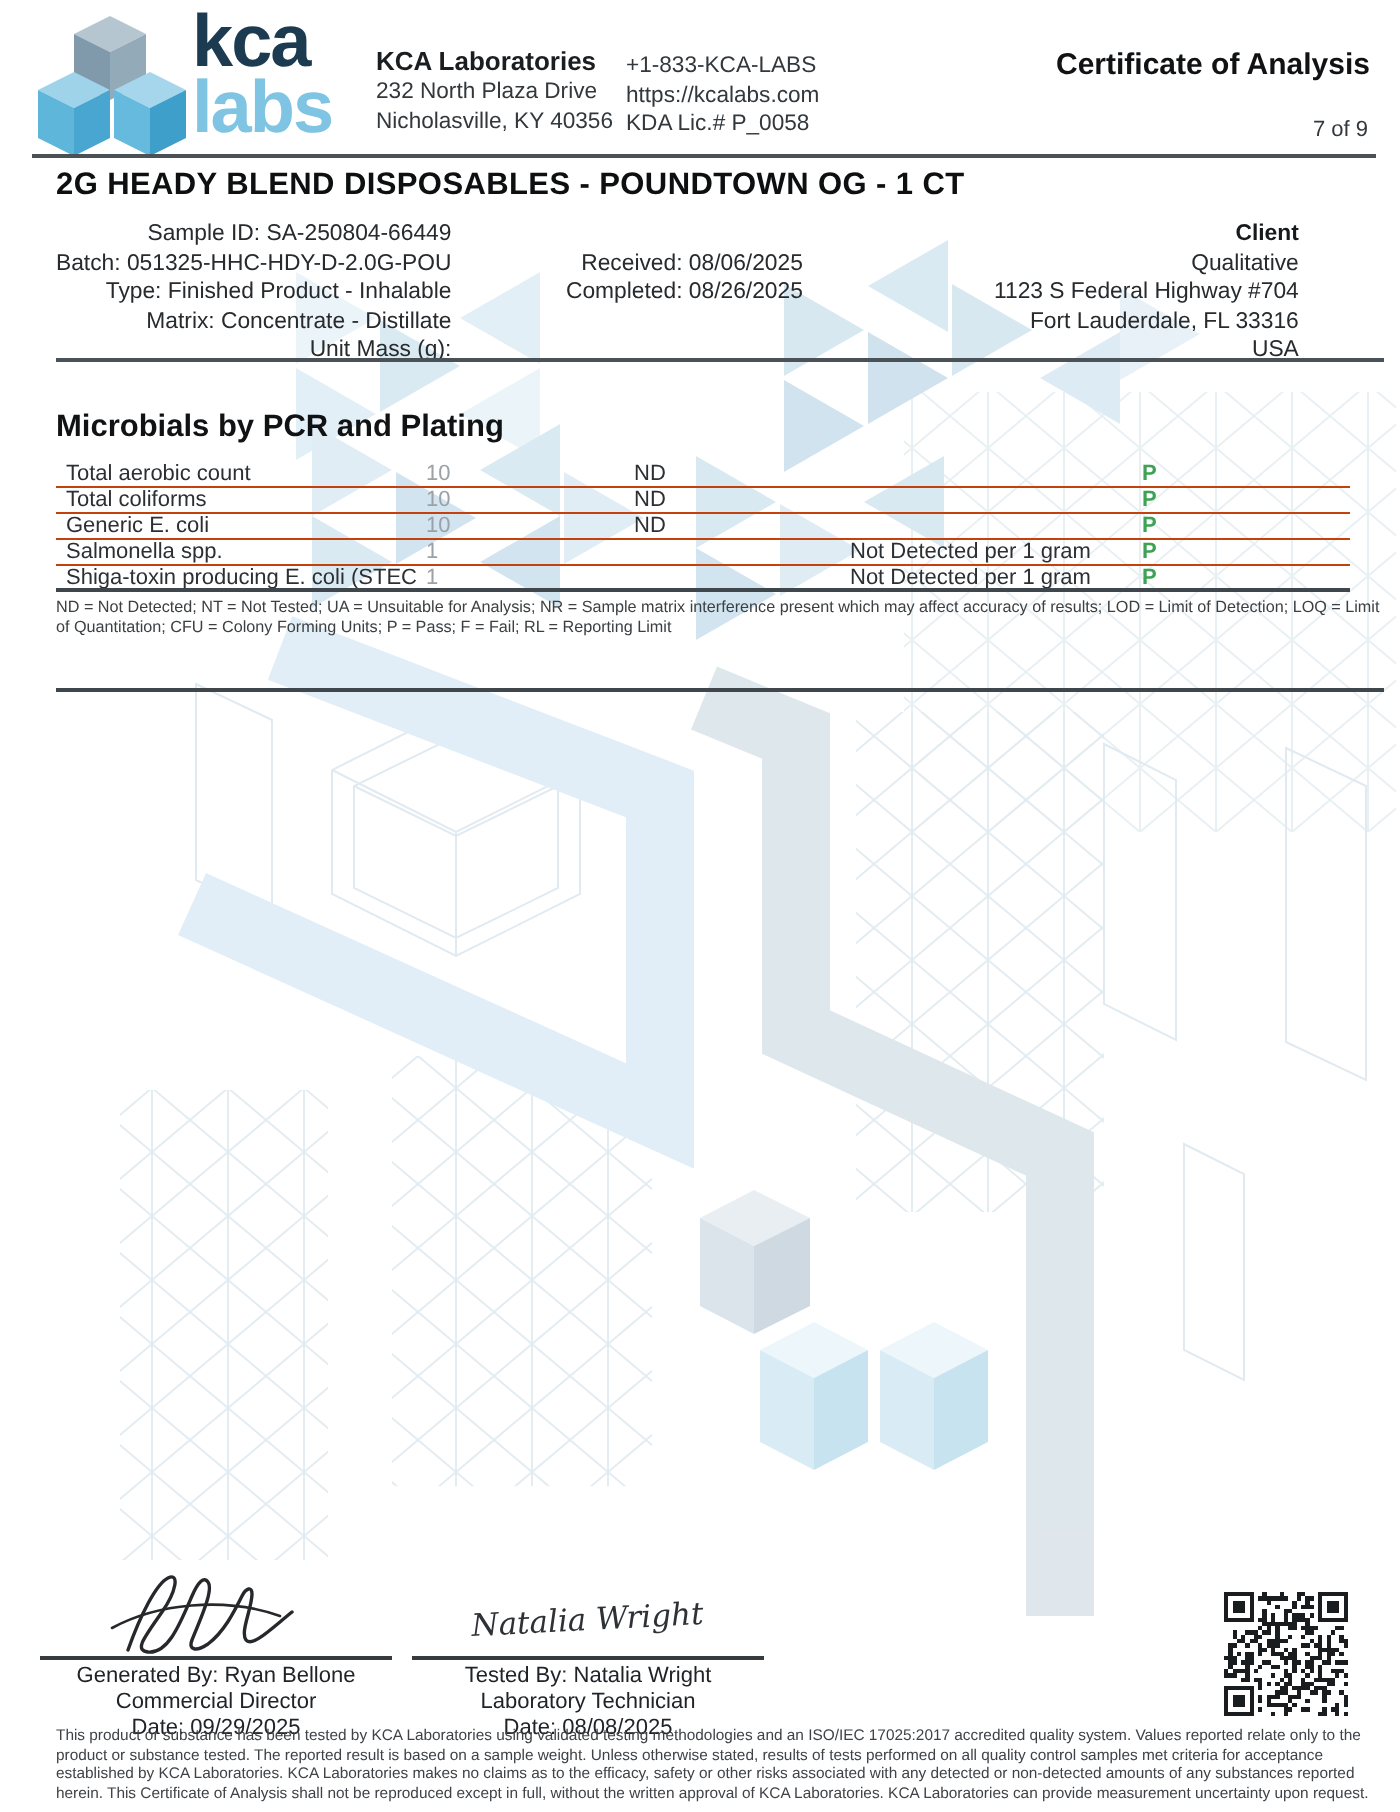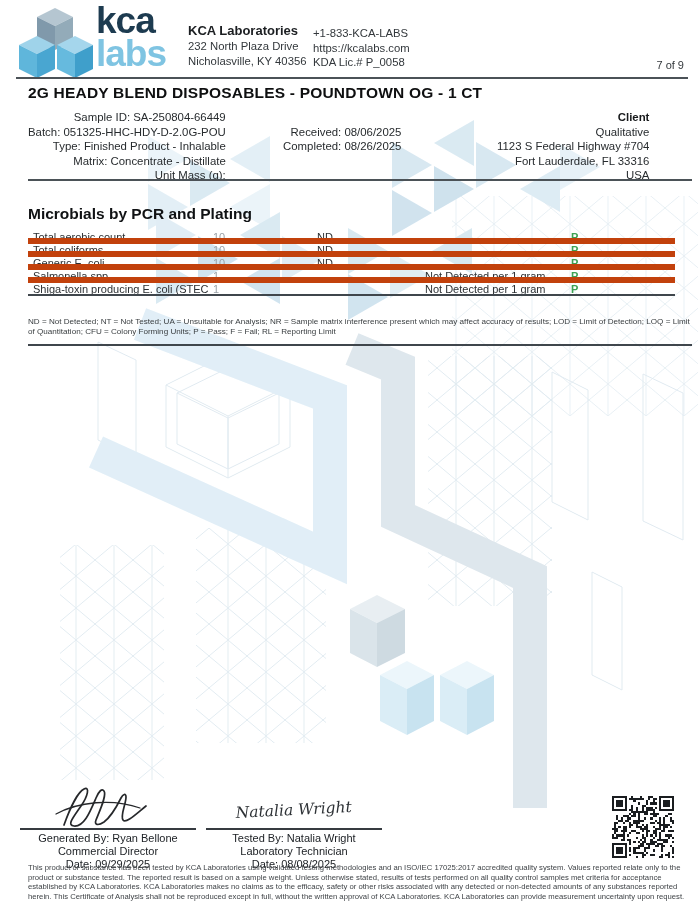--- a/index.html
+++ b/index.html
@@ -23,26 +23,26 @@
               letter-spacing:.2px;color:#0e0f10;}
   .sline{font-size:11.4px;color:#272b2e;line-height:14.5px;white-space:nowrap;text-align:right;}
   .client-h{font-weight:bold;color:#17191b;}
   .sec-h{position:absolute;left:28px;top:205px;font-size:15.5px;font-weight:bold;color:#101214;}
   
   .mtable{position:absolute;left:28px;top:231px;width:647px;}
   .mrow{display:grid;grid-template-columns:180px 104px 108px 146px 1fr;}
   .mhead{height:16px;line-height:15px;font-weight:bold;font-size:11.2px;color:#1b1e21;
          border-top:1.5px solid #3f464c;border-bottom:2px solid #3f464c;box-sizing:border-box;}
   .drow{height:13px;line-height:12.3px;font-size:11px;color:#2c3033;
-        border-bottom:6px solid #c2410c;box-sizing:border-box;}
+        border-bottom:1px solid #c2410c;box-sizing:border-box;}
   .drow:last-child{border-bottom:2px solid #3f464c;}
   .c{padding-left:5px;white-space:nowrap;overflow:hidden;}
   .lodg{color:#9aa2a8;}
   .pf{color:#3da254;font-weight:bold;}
-  .footnote{position:absolute;left:28px;top:317px;width:662px;font-size:8.1px;
+  .footnote{position:absolute;left:28px;top:299px;width:662px;font-size:8.1px;
             line-height:10px;color:#3c4043;}
   
   .sigblock{position:absolute;top:784px;width:176px;}
   .sigart{display:block;width:176px;height:44px;}
   .sigrule{border-top:2px solid #363b40;}
   .sigtext{text-align:center;font-size:11px;line-height:12.8px;color:#202428;padding-top:2px;}
   .qr{position:absolute;left:612px;top:796px;width:62px;height:62px;background:#fff;}
   .disclaimer{position:absolute;left:28px;top:863px;width:664px;font-size:7.7px;
               line-height:9.6px;color:#3f4347;}
 </style>
@@ -137,20 +137,21 @@
   <div class="abs" style="left:188px;top:23px;">
     <div class="co-name">KCA Laboratories</div>
     <div class="hline">232 North Plaza Drive</div>
     <div class="hline">Nicholasville, KY 40356</div>
   </div>
   <div class="abs" style="left:313px;top:26px;">
     <div class="hline">+1-833-KCA-LABS</div>
     <div class="hline">https://kcalabs.com</div>
     <div class="hline">KDA Lic.# P_0058</div>
   </div>
+  <div class="cert-title">Certificate of Analysis</div>
   <div class="page-num">7 of 9</div>
   <div class="rule" style="left:16px;top:77px;width:672px;height:2px;"></div>
 
   <div class="prod-title">2G HEADY BLEND DISPOSABLES - POUNDTOWN OG - 1 CT</div>
 
   <div class="abs" style="left:28px;top:110px;">
     <div class="sline">Sample ID: SA-250804-66449</div>
     <div class="sline">Batch: 051325-HHC-HDY-D-2.0G-POU</div>
     <div class="sline">Type: Finished Product - Inhalable</div>
     <div class="sline">Matrix: Concentrate - Distillate</div>

